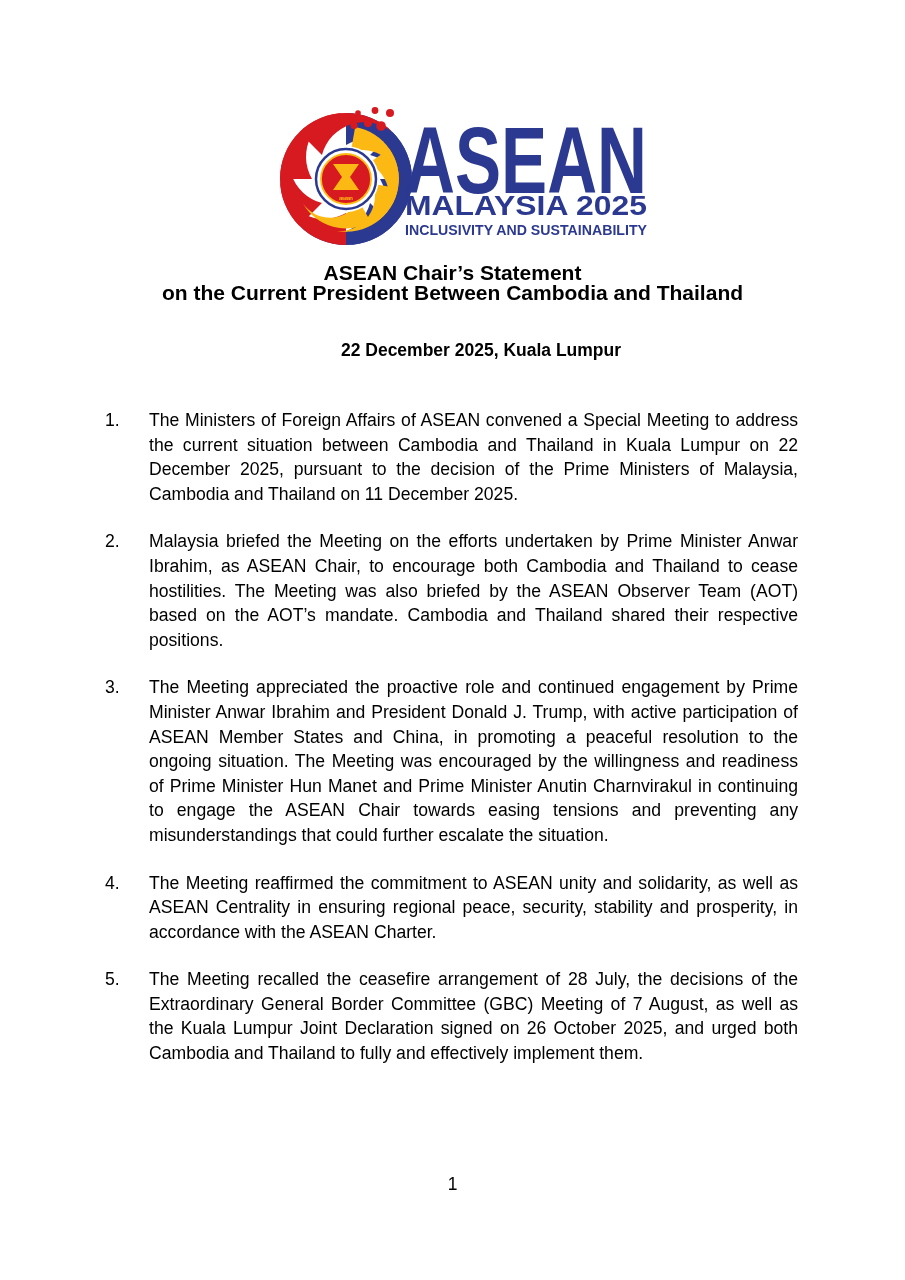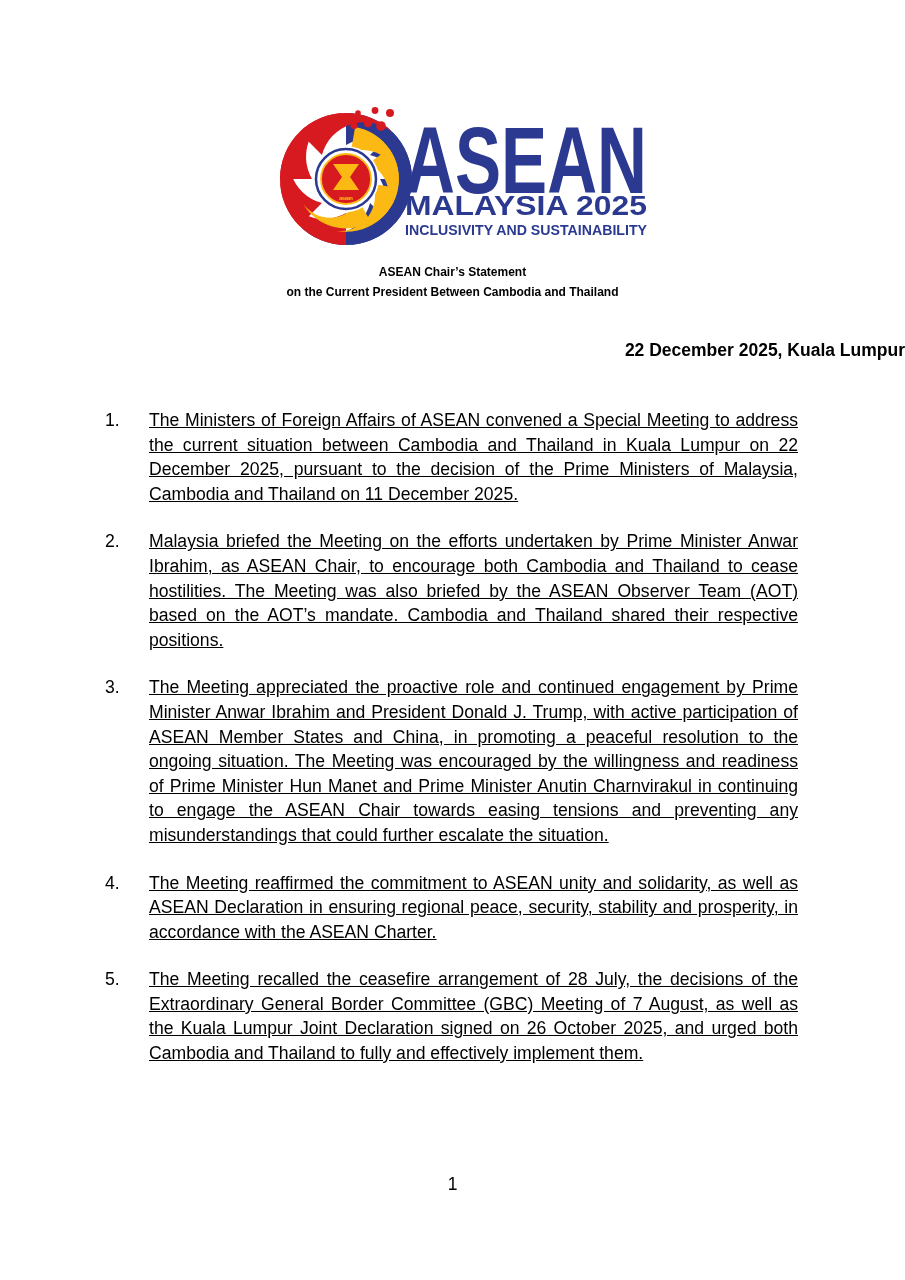--- a/index.html
+++ b/index.html
@@ -18,43 +18,43 @@
   .logo {
     position: absolute;
     top: 100px; left: 270px;
     width: 380px; height: 148px;
   }
   .title-block {
     position: absolute;
     top: 263px; left: 0; width: 905px;
     text-align: center;
     font-weight: bold;
-    font-size: 12px;
+    font-size: 21px;
     line-height: 19.5px;
   }
   .dateline {
     position: absolute;
     top: 341px; left: 0; width: 905px;
     box-sizing: border-box;
     padding-left: 57px;
-    text-align: right;
+    text-align: center;
     font-weight: bold;
     font-size: 17.5px;
     line-height: 19.5px;
   }
   .content {
     position: absolute;
     top: 408px; left: 105px;
     width: 693px;
     font-size: 17.6px;
     line-height: 24.6px;
   }
   .para { display: flex; margin-bottom: 23px; }
   .para .num { flex: 0 0 44px; width: 44px; }
-  .para .ptext { flex: 1; text-align: justify; text-decoration: underline; }
+  .para .ptext { flex: 1; text-align: justify; }
   .pageno {
     position: absolute;
     top: 1174px; left: 0; width: 905px;
     text-align: center;
     font-size: 17.5px;
   }
 </style>
 </head>
 <body>
 
@@ -128,21 +128,21 @@
     <div class="para">
       <span class="num">2.</span>
       <span class="ptext">Malaysia briefed the Meeting on the efforts undertaken by Prime Minister Anwar Ibrahim, as ASEAN Chair, to encourage both Cambodia and Thailand to cease hostilities. The Meeting was also briefed by the ASEAN Observer Team (AOT) based on the AOT’s mandate. Cambodia and Thailand shared their respective positions.</span>
     </div>
     <div class="para">
       <span class="num">3.</span>
       <span class="ptext">The Meeting appreciated the proactive role and continued engagement by Prime Minister Anwar Ibrahim and President Donald J. Trump, with active participation of ASEAN Member States and China, in promoting a peaceful resolution to the ongoing situation. The Meeting was encouraged by the willingness and readiness of Prime Minister Hun Manet and Prime Minister Anutin Charnvirakul in continuing to engage the ASEAN Chair towards easing tensions and preventing any misunderstandings that could further escalate the situation.</span>
     </div>
     <div class="para">
       <span class="num">4.</span>
-      <span class="ptext">The Meeting reaffirmed the commitment to ASEAN unity and solidarity, as well as ASEAN Declaration in ensuring regional peace, security, stability and prosperity, in accordance with the ASEAN Charter.</span>
+      <span class="ptext">The Meeting reaffirmed the commitment to ASEAN unity and solidarity, as well as ASEAN Centrality in ensuring regional peace, security, stability and prosperity, in accordance with the ASEAN Charter.</span>
     </div>
     <div class="para">
       <span class="num">5.</span>
       <span class="ptext">The Meeting recalled the ceasefire arrangement of 28 July, the decisions of the Extraordinary General Border Committee (GBC) Meeting of 7 August, as well as the Kuala Lumpur Joint Declaration signed on 26 October 2025, and urged both Cambodia and Thailand to fully and effectively implement them.</span>
     </div>
   </div>
 
   <div class="pageno">1</div>
 
 </div>

